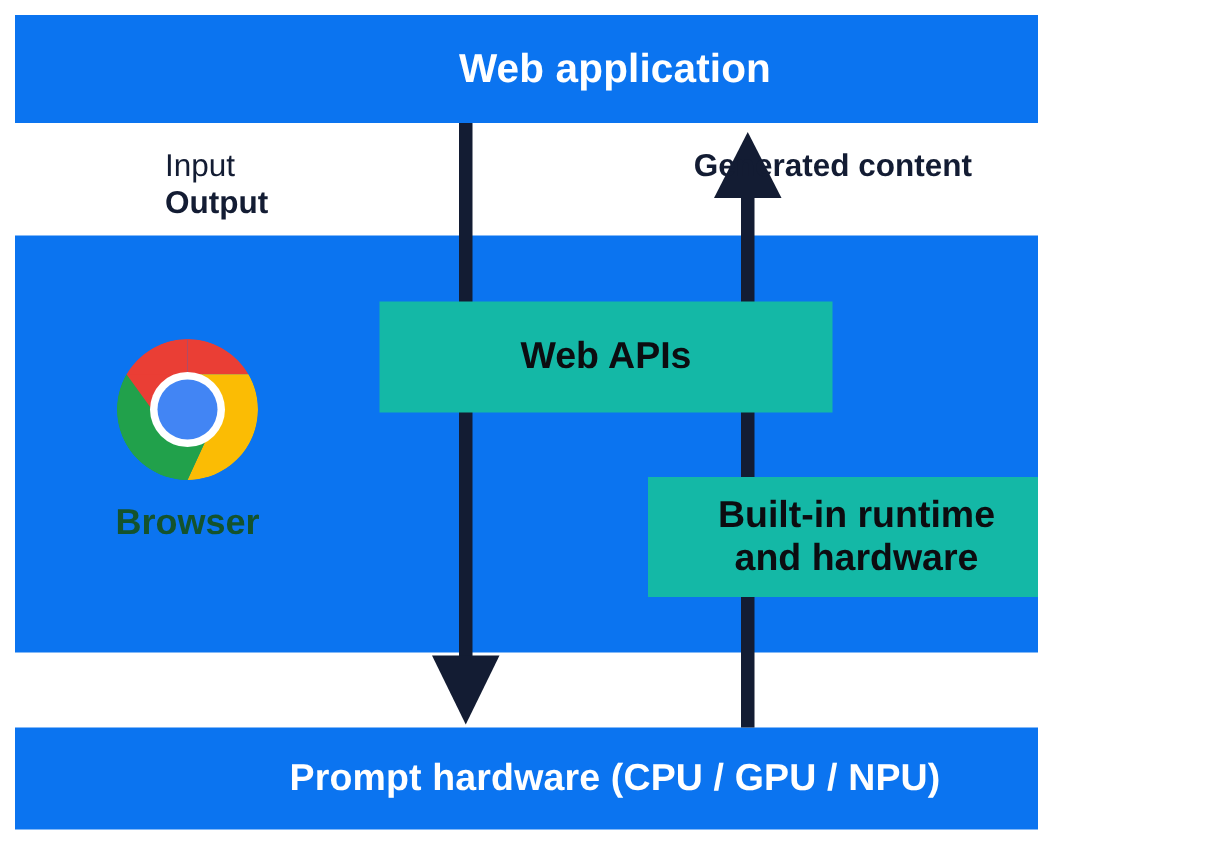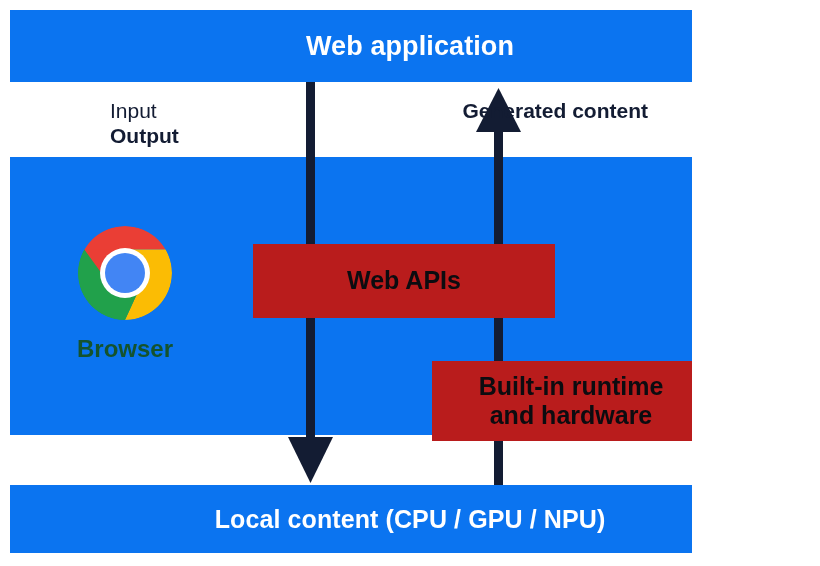--- a/index.html
+++ b/index.html
@@ -76,30 +76,29 @@
     display: block;
     font-size: 21px;
     font-weight: bold;
   }
   #label-input  { left: 110px; top: 99px;  text-align: left; }
   #label-output { right: 44px; top: 99px;  text-align: right; }
 
   
   .yellow-box {
     position: absolute;
-    background: #b91c1c;
+    background: #14b8a6;
     color: #0C0C10;
     font-weight: bold;
     display: flex;
     align-items: center;
     justify-content: center;
     text-align: center;
     line-height: 1.18;
     box-sizing: border-box;
-    margin-top: 43px;
   }
   #box-web-apis {
     left: 253px;
     top: 201px;
     width: 302px;
     height: 74px;
     font-size: 25px;
   }
   #box-builtin {
     left: 432px;
@@ -132,21 +131,21 @@
 
 <div id="canvas">
 
   <div class="band" id="band-top">
     <span class="band-title">Web application</span>
   </div>
 
   <div class="band" id="band-middle"></div>
 
   <div class="band" id="band-bottom">
-    <span class="band-title">Local content (CPU / GPU / NPU)</span>
+    <span class="band-title">Prompt hardware (CPU / GPU / NPU)</span>
   </div>
 
   <svg id="arrow-layer" viewBox="0 0 820 566">
 
     <g>
       <rect x="306" y="82" width="9" height="358" fill="#131C33"></rect>
       <polygon points="288,437 333,437 310.5,483" fill="#131C33"></polygon>
     </g>
 
     <g>

